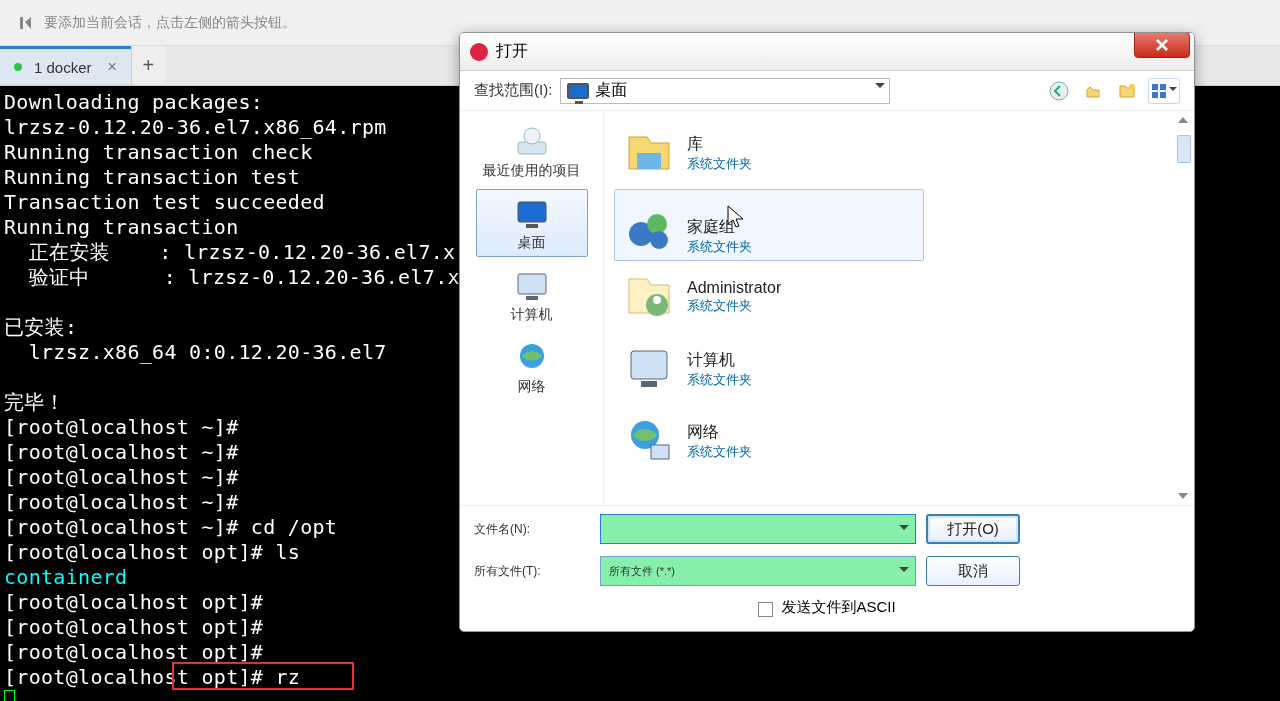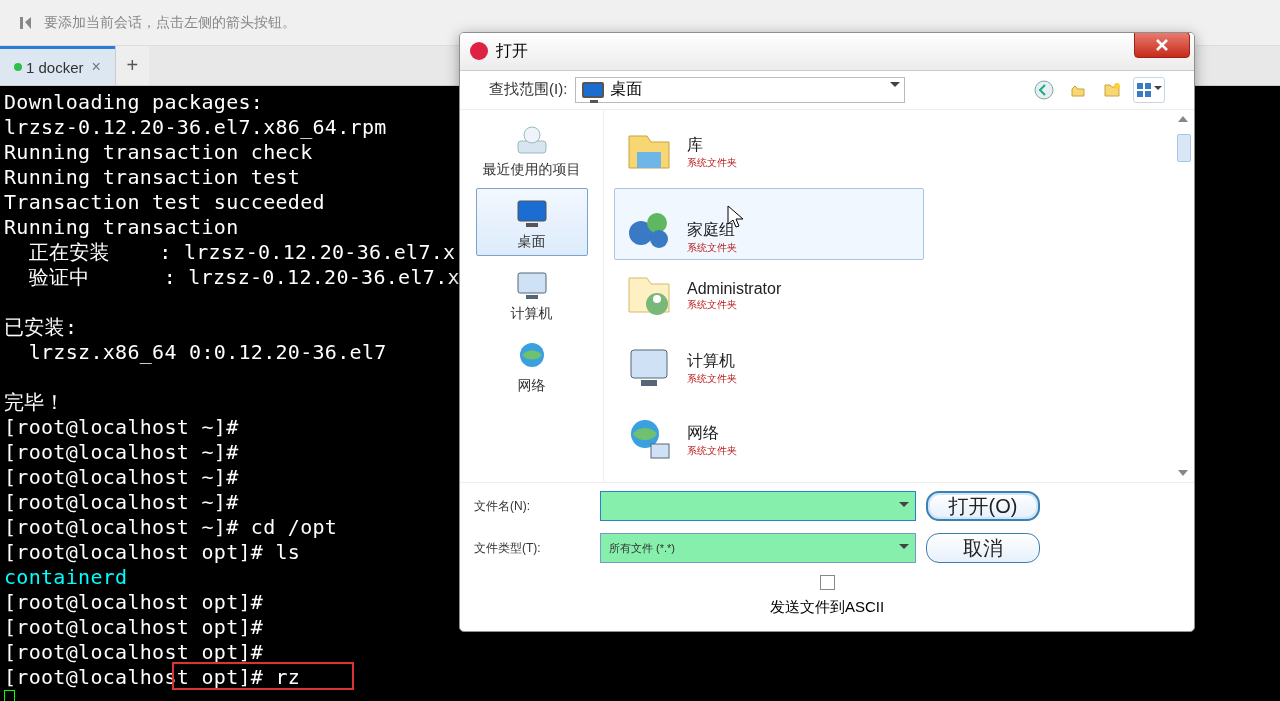--- a/index.html
+++ b/index.html
@@ -32,21 +32,21 @@
     display: flex;
     align-items: stretch;
     border-bottom: 1px solid #ccc;
   }
   .tab {
     display: flex;
     align-items: center;
     padding: 0 10px 0 14px;
     background: #dce7f2;
     border-top: 3px solid #2a7fd4;
-    gap: 4px;
+    gap: 12px;
     font-size: 15px;
     color: #333;
   }
   .tab-dot { width: 8px; height: 8px; background:#2fbf4b; border-radius:50%; }
   .tab-close { color:#777; font-size:16px; padding:0 4px; cursor:pointer; }
   .add-tab {
     width: 34px;
     display:flex;align-items:center;justify-content:center;
     background:#eee;border-left:1px solid #ccc;font-size:20px;color:#555;
   }
@@ -98,21 +98,21 @@
     position:absolute;right:4px;top:-1px;
     width:56px;height:26px;
     background:linear-gradient(#e97b6f,#c62b1a);
     border:1px solid #9c2418;
     border-radius:0 4px 4px 4px;
     color:#fff;display:flex;align-items:center;justify-content:center;
     font-weight:bold;font-size:15px;
   }
   .path-bar {
     height:40px;display:flex;align-items:center;
-    padding:0 29px; gap:8px;
+    padding:0 14px; gap:8px;
     border-bottom:1px solid #eee;
   }
   .path-label { font-size:15px;color:#333; }
   .path-combo {
     flex:0 0 330px;
     height:26px;border:1px solid #bbb;
     display:flex;align-items:center;padding:0 6px;gap:6px;
     position:relative;background:#fff;
   }
   .path-combo .arrow {
@@ -142,41 +142,41 @@
   .file-item {
     display:flex;align-items:center;gap:12px;
     height:72px;width:310px;padding:4px 8px;
     border:1px solid transparent;border-radius:2px;
   }
   .file-item.hover {
     border:1px solid #a9c6e9;background:#f0f7ff;align-items:flex-end;
   }
   .fi-icon { width:52px;height:52px;flex:0 0 52px; }
   .fi-text .title { font-size:16px;color:#222; }
-  .fi-text .sub { font-size:10px;color:#b91c1c; }
+  .fi-text .sub { font-size:13px;color:#0369a1; }
   .bottom-pane {
     padding:8px 14px 14px;border-top:1px solid #eee;
   }
   .row { display:flex;align-items:center;gap:10px;margin-bottom:12px; }
   .row label { width:116px;font-size:12px;color:#333; }
   .combo {
     flex:0 0 316px;height:30px;border:1px solid #7a9ccc;
     background:#86efac;position:relative;display:flex;align-items:center;
     padding:0 8px;font-size:11px;color:#333;
   }
   .combo.sel { border-color:#2a7fd4; }
   .combo .arrow { position:absolute;right:6px;top:10px;border:5px solid transparent;border-top-color:#444;}
   .win7-btn {
-    width:114px;height:30px;
+    width:94px;height:30px;
     background:linear-gradient(#fff,#e6f0fb);
-    border:1px solid #3c7fb1;border-radius:13px;
-    font-size:20px;color:#222;
+    border:1px solid #3c7fb1;border-radius:3px;
+    font-size:15px;color:#222;
   }
   .win7-btn.default { box-shadow:0 0 0 2px #cfe5fb inset;border:2px solid #3c7fb1; }
-  .chk-row { display:flex;align-items:center;gap:8px;justify-content:center;margin-top:6px; font-size:15px;flex-direction:column;}
+  .chk-row { display:flex;align-items:flex-end;gap:8px;justify-content:center;margin-top:6px; font-size:15px;}
   .chk { width:15px;height:15px;border:1px solid #888;background:#fff; }
 
   .cursor-arrow {
     position:absolute; left:727px; top:205px;
     width:20px;height:26px;pointer-events:none;z-index:20;
   }
   .mini-monitor { width:22px;height:16px;background:#1b6dd1;border:2px solid #555;border-radius:2px;position:relative; }
   .mini-monitor:after { content:"";position:absolute;left:6px;top:16px;width:8px;height:3px;background:#555; }
 </style>
 </head>
@@ -375,21 +375,21 @@
   <div class="bottom-pane">
     <div class="row">
       <label>文件名(N):</label>
       <div class="combo sel">
         <span></span>
           <span class="arrow"></span>
       </div>
       <button class="win7-btn default">打开(O)</button>
     </div>
     <div class="row">
-      <label>文件类型(T):</label>
+      <label>所有文件(T):</label>
       <div class="combo">
         <span>所有文件 (*.*)</span>
         <span class="arrow"></span>
       </div>
       <button class="win7-btn">取消</button>
     </div>
     <div class="chk-row">
       <span class="chk"></span>
       <span>发送文件到ASCII</span>
     </div>

